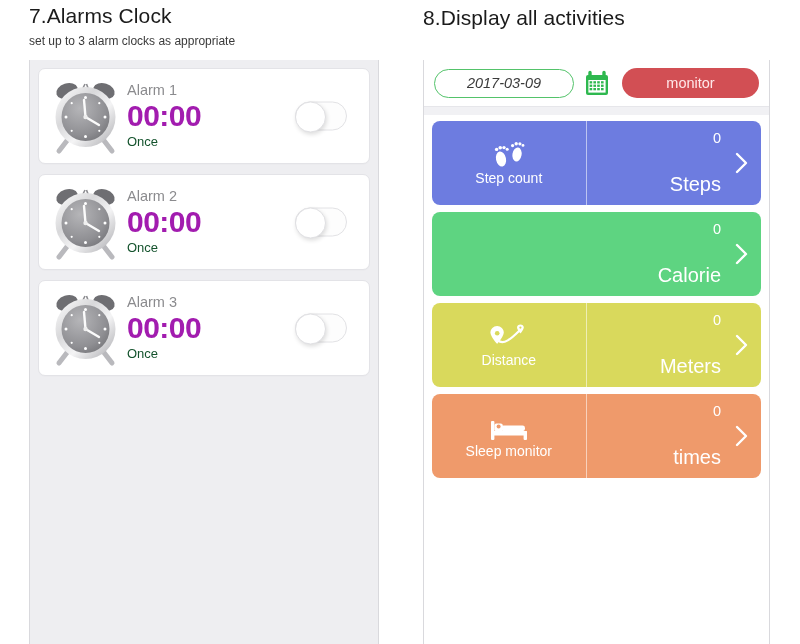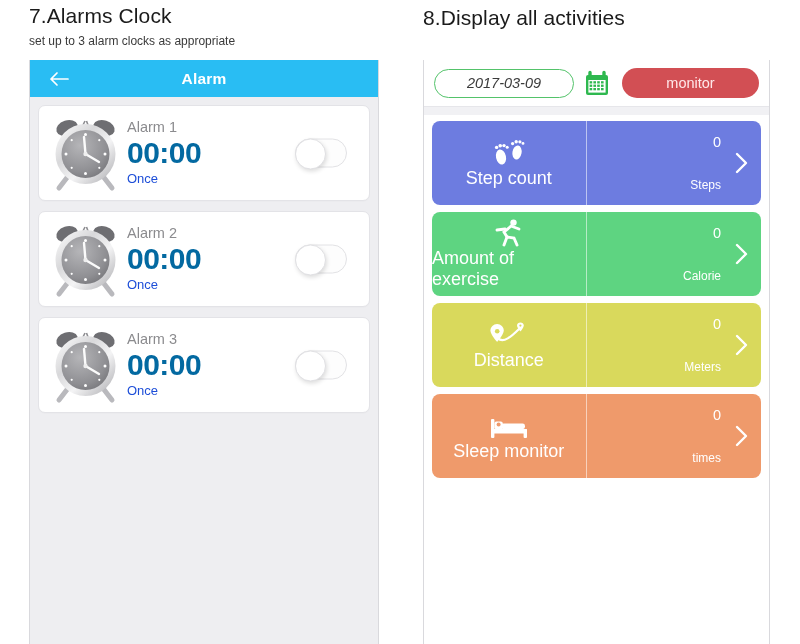--- a/index.html
+++ b/index.html
@@ -48,24 +48,24 @@
   .alarm-card {
     background: #ffffff; border: 1px solid #e3e3e7; border-radius: 7px;
     height: 96px; margin-bottom: 10px; position: relative;
     display: flex; align-items: center; padding: 0 10px;
     box-shadow: 0 1px 1px rgba(0,0,0,0.015);
   }
   .clock-ico { width: 74px; height: 80px; flex: 0 0 74px; }
   .alarm-texts { margin-left: 4px; display: flex; flex-direction: column; justify-content: center; }
   .alarm-name { font-size: 14.5px; color: #8b8b8e; line-height: 1.25; }
   .alarm-time {
-    font-size: 30px; color: #0369a1; font-weight: bold;
+    font-size: 30px; color: #a21caf; font-weight: bold;
     letter-spacing: -0.5px; line-height: 1.08; margin: 1px 12px 1px 0;
   }
-  .alarm-repeat { font-size: 13px; color: #1d4ed8; line-height: 1.3; }
+  .alarm-repeat { font-size: 13px; color: #14532d; line-height: 1.3; }
   .toggle {
     position: absolute; right: 22px; top: 50%; transform: translateY(-50%);
     width: 52px; height: 29px; border-radius: 15px;
     background: #fdfdfd; border: 1px solid #e2e2e5; cursor: pointer;
   }
   .toggle .knob {
     position: absolute; left: -1px; top: -1px; width: 31px; height: 31px;
     border-radius: 50%; background: #ffffff;
     border: 1px solid #e0e0e3;
     box-shadow: 1px 2px 4px rgba(0,0,0,0.13);
@@ -94,27 +94,27 @@
     height: 84px; border-radius: 8px; margin-bottom: 7px;
     position: relative; display: flex; align-items: stretch; overflow: hidden;
     color: #ffffff;
   }
   .act-left {
     width: 47%; display: flex; flex-direction: column;
     align-items: center; justify-content: center;
     border-right: 1px solid rgba(255,255,255,0.55);
   }
   .act-left .ico { height: 30px; display: flex; align-items: flex-end; }
-  .act-left .lbl { font-size: 18px; }
+  .act-left .lbl { font-size: 14px; }
   .act-right {
     flex: 1; display: flex; flex-direction: column;
     align-items: flex-end; justify-content: center; padding-right: 40px;
   }
   .act-right .num { font-size: 14.5px; line-height: 1.2; }
-  .act-right .unit { font-size: 12px; margin-top: 26px; }
+  .act-right .unit { font-size: 20px; margin-top: 26px; }
   .chev {
     position: absolute; right: 10px; top: 50%; transform: translateY(-50%);
     width: 18px; height: 30px;
   }
 </style>
 </head>
 <body>
 
 <div class="stage">
 
@@ -122,28 +122,20 @@
     <div class="title">7.Alarms Clock</div>
     <div class="sub">set up to 3 alarm clocks as appropriate</div>
   </div>
 
   <div class="caption" style="left:423px; top:6px;">
     <div class="title">8.Display all activities</div>
   </div>
 
   <div class="panel panel-left">
 
-    <div class="appbar">
-      <span class="back">
-        <svg viewBox="0 0 22 16" width="22" height="16">
-          <path d="M20 8 H3 M9 2 L3 8 L9 14" fill="none" stroke="#ffffff" stroke-width="1.7" stroke-linecap="round" stroke-linejoin="round"></path>
-        </svg>
-      </span>
-      <span class="bar-title">Alarm</span>
-    </div>
 
     <div class="alarm-list">
 
       <div class="alarm-card">
         <span class="clock-ico">
           <svg viewBox="0 0 74 80" width="74" height="80">
             <defs>
               <linearGradient id="rim1" x1="0" y1="0" x2="1" y2="1">
                 <stop offset="0" stop-color="#ffffff"></stop>
                 <stop offset="0.35" stop-color="#d8d8da"></stop>
@@ -319,34 +311,20 @@
           <span class="unit">Steps</span>
         </div>
         <span class="chev">
           <svg viewBox="0 0 18 30" width="18" height="30">
             <path d="M4 6 L13 15 L4 24" fill="none" stroke="#ffffff" stroke-width="2.4" stroke-linecap="round" stroke-linejoin="round"></path>
           </svg>
         </span>
       </div>
 
       <div class="act-card" style="background:#5ed481;">
-        <div class="act-left">
-          <span class="ico">
-            <svg viewBox="0 0 32 30" width="32" height="30">
-              <g fill="none" stroke="#ffffff" stroke-width="2.9" stroke-linecap="round">
-                <path d="M17 9 L11 14 L14 19 L11 27"></path>
-                <path d="M14 19 L21 20 L24 27"></path>
-                <path d="M12 11 L4 12"></path>
-                <path d="M18 8 L26 11"></path>
-              </g>
-              <circle cx="20.5" cy="4.6" r="3.2" fill="#ffffff"></circle>
-            </svg>
-          </span>
-          <span class="lbl">Amount of exercise</span>
-        </div>
         <div class="act-right">
           <span class="num">0</span>
           <span class="unit">Calorie</span>
         </div>
         <span class="chev">
           <svg viewBox="0 0 18 30" width="18" height="30">
             <path d="M4 6 L13 15 L4 24" fill="none" stroke="#ffffff" stroke-width="2.4" stroke-linecap="round" stroke-linejoin="round"></path>
           </svg>
         </span>
       </div>

